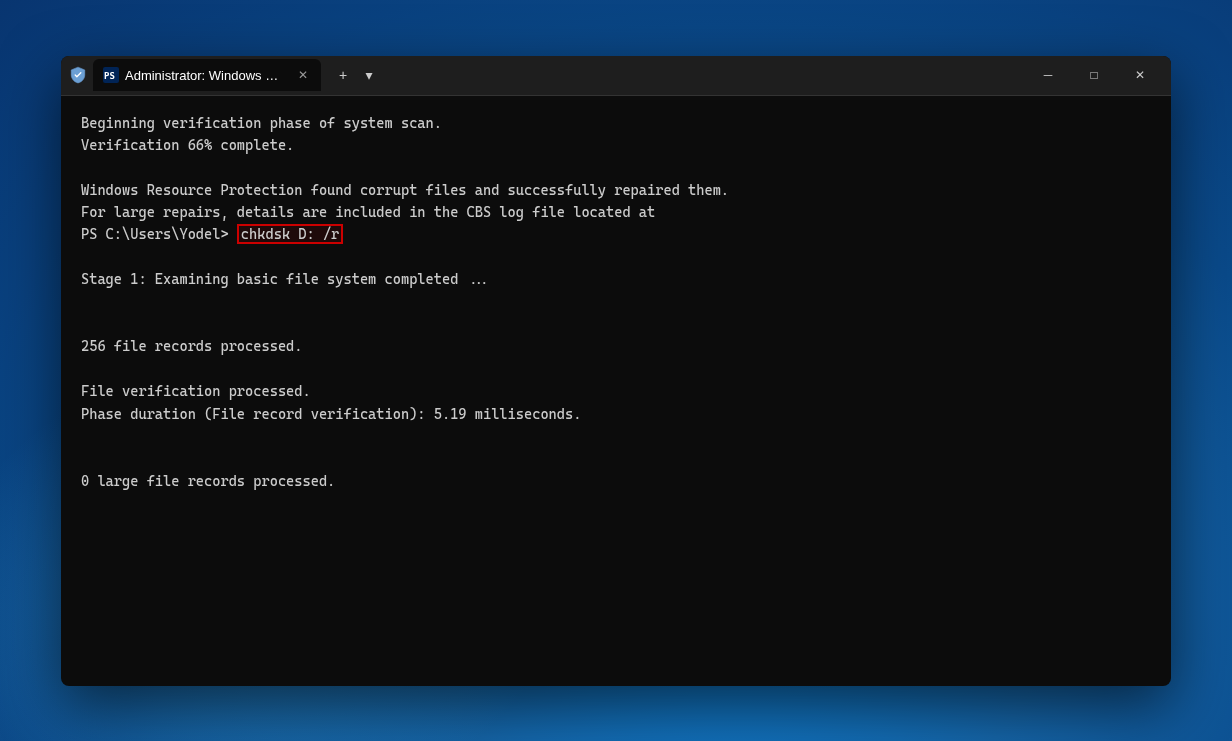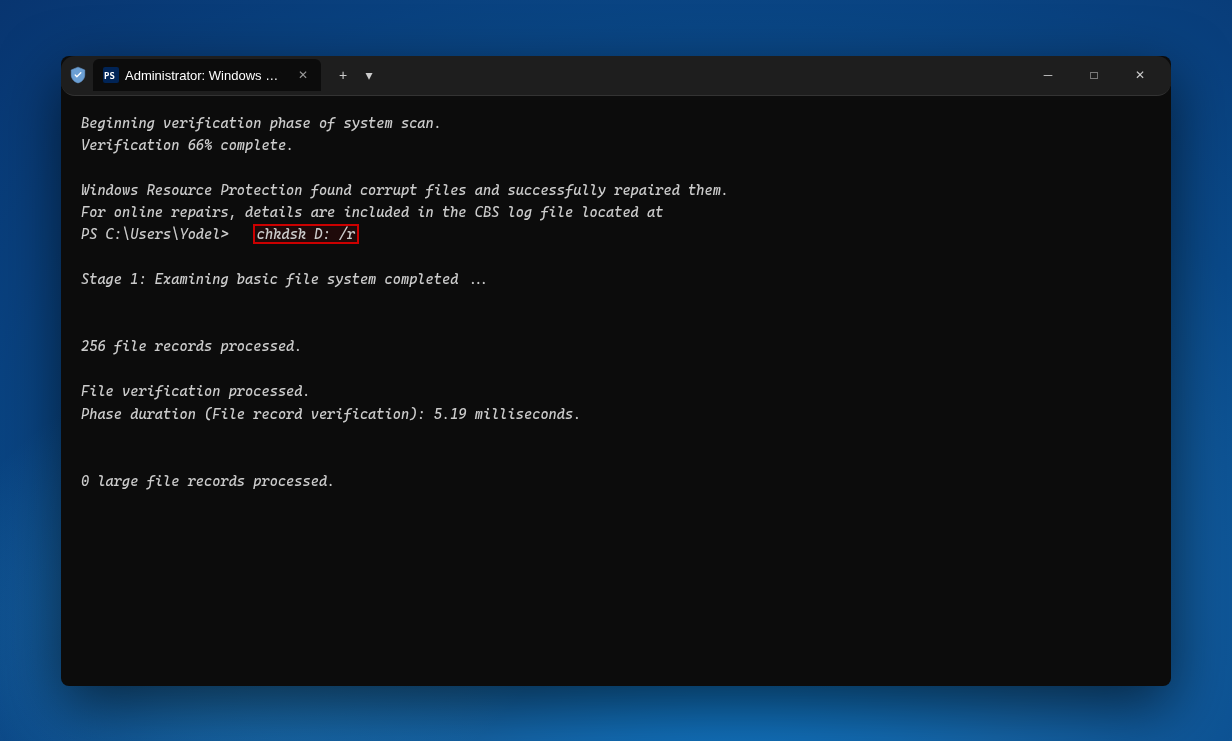--- a/index.html
+++ b/index.html
@@ -59,21 +59,20 @@
 
     
     .title-bar {
       display: flex;
       align-items: center;
       background: #1e1e1e;
       height: 40px;
       padding: 0 8px;
       flex-shrink: 0;
       border-bottom: 1px solid #333;
-      border-radius: 14px;
     }
 
     .title-bar-left {
       display: flex;
       align-items: center;
       gap: 6px;
       flex: 1;
     }
 
     .shield-icon {
@@ -164,34 +163,32 @@
       line-height: 1.5;
       color: #cccccc;
     }
 
     .terminal-line {
       display: block;
       color: #cccccc;
       font-family: 'Cascadia Code', 'Consolas', 'Courier New', monospace;
       font-size: 14px;
       line-height: 1.6;
-      font-style: italic;
     }
 
     .terminal-blank {
       display: block;
       height: 1.6em;
     }
 
     .highlight-box {
       display: inline;
       border: 2px solid #cc0000;
       padding: 0 2px;
       background: rgba(204, 0, 0, 0.1);
-      margin-left: 16px;
     }
 
     
     .terminal-content::-webkit-scrollbar {
       width: 8px;
     }
     .terminal-content::-webkit-scrollbar-track {
       background: #1e1e1e;
     }
     .terminal-content::-webkit-scrollbar-thumb {
@@ -236,21 +233,21 @@
       <div class="ctrl-btn maximize">□</div>
       <div class="ctrl-btn close">✕</div>
     </div>
   </div>
 
   <div class="terminal-content">
     <span class="terminal-line">Beginning verification phase of system scan.</span>
     <span class="terminal-line">Verification 66% complete.</span>
     <span class="terminal-blank"></span>
     <span class="terminal-line">Windows Resource Protection found corrupt files and successfully repaired them.</span>
-    <span class="terminal-line">For online repairs, details are included in the CBS log file located at</span>
+    <span class="terminal-line">For large repairs, details are included in the CBS log file located at</span>
     <span class="terminal-line">PS C:\Users\Yodel&gt; <span class="highlight-box">chkdsk D: /r</span></span>
     <span class="terminal-blank"></span>
     <span class="terminal-line">Stage 1: Examining basic file system completed ...</span>
     <span class="terminal-blank"></span>
     <span class="terminal-blank"></span>
     <span class="terminal-line">  256 file records processed.</span>
     <span class="terminal-blank"></span>
     <span class="terminal-line">File verification processed.</span>
     <span class="terminal-line"> Phase duration (File record verification): 5.19 milliseconds.</span>
     <span class="terminal-blank"></span>

